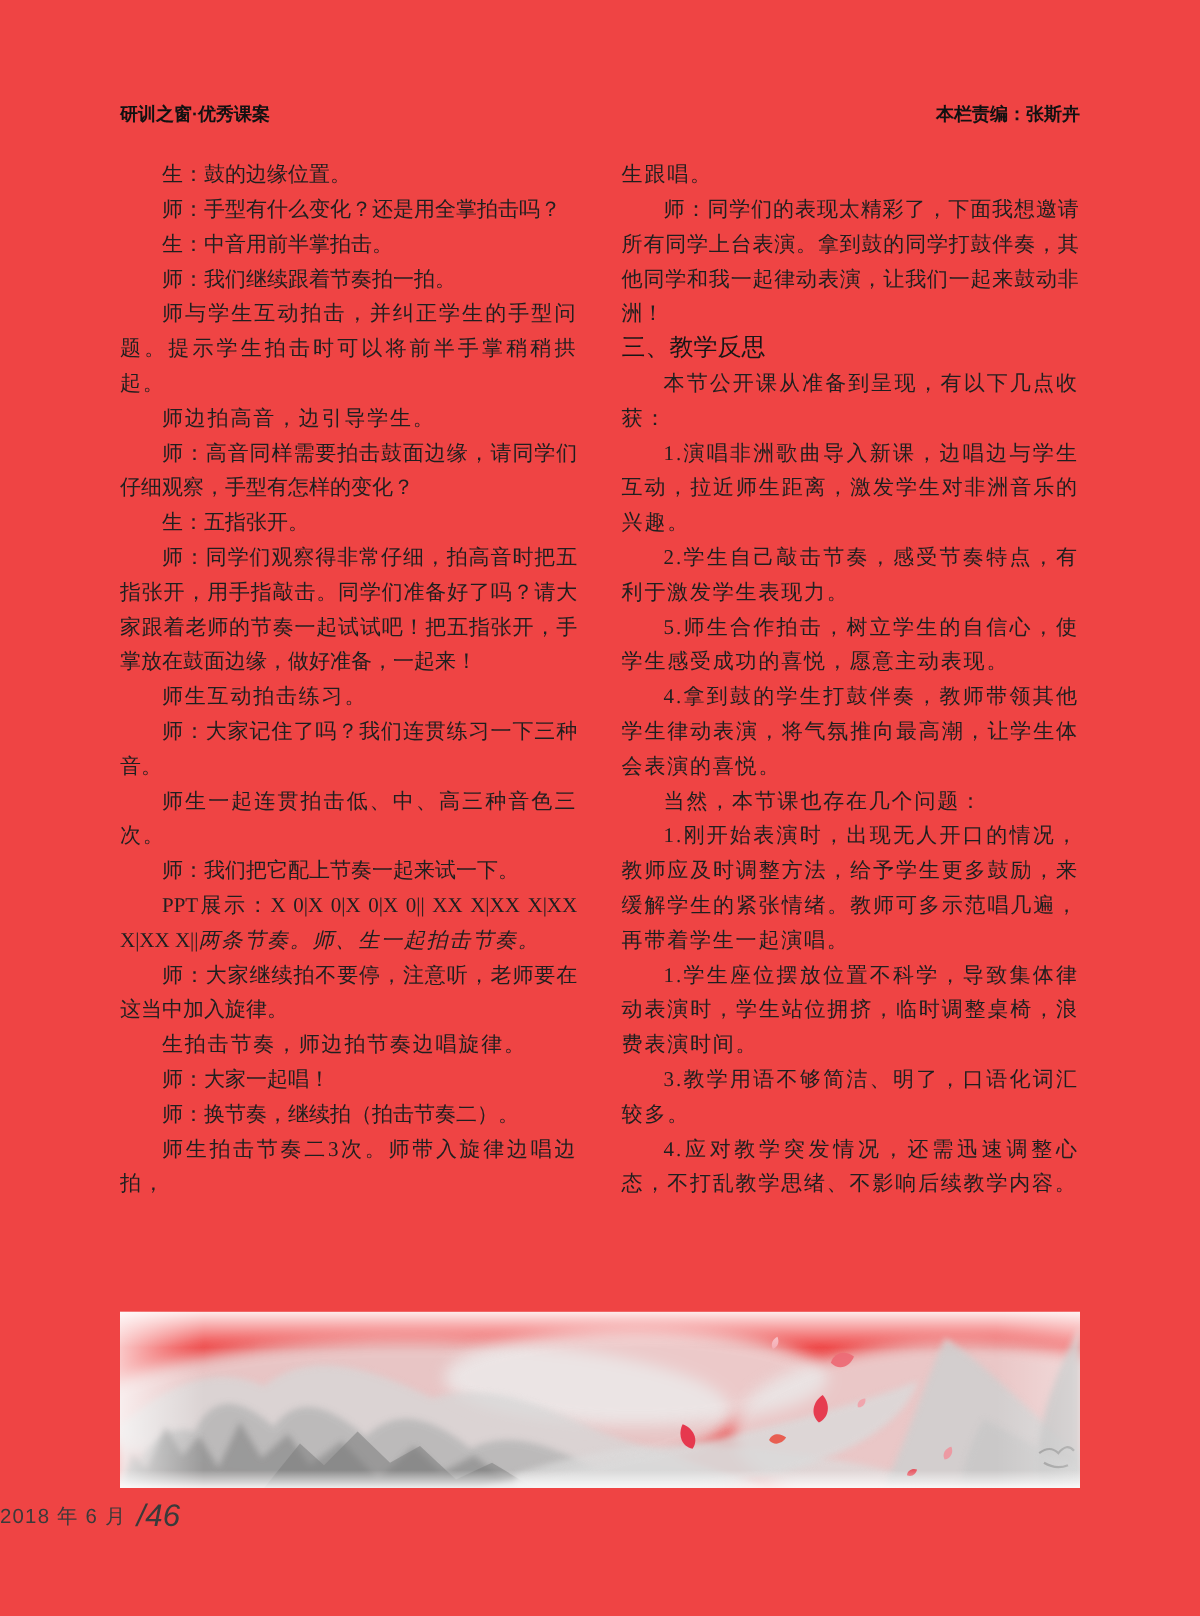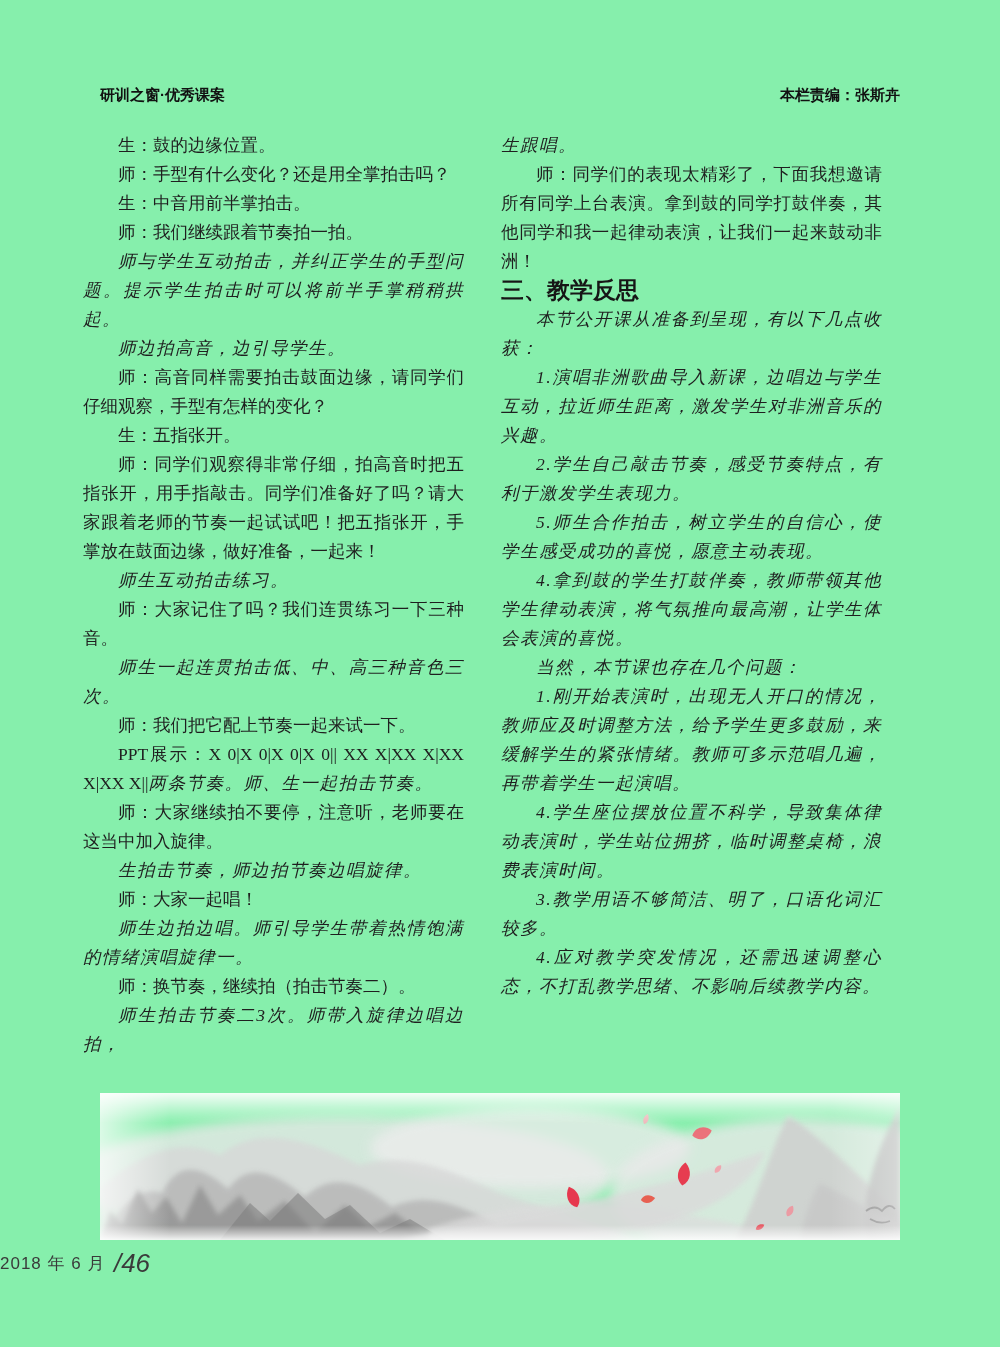--- a/index.html
+++ b/index.html
@@ -1,32 +1,32 @@
 <!DOCTYPE html>
 <html><head>
 <meta charset="utf-8">
 <style>
   html,body{margin:0;padding:0;background:#ffffff;}
-  .page{position:relative;width:1000px;height:1347px;background:#86efac;overflow:hidden;
+  .page{position:relative;width:1000px;height:1347px;background:#ef4444;overflow:hidden;
         font-family:"Liberation Serif","DejaVu Serif",serif;}
   
   .hdr{position:absolute;top:86px;left:100px;width:800px;display:flex;
        justify-content:space-between;align-items:baseline;
        font-family:"Liberation Sans","DejaVu Sans",sans-serif;
        font-weight:bold;font-size:15px;color:#111;}
   
-  .cols{position:absolute;top:131px;left:83px;width:800px;display:flex;gap:37px;}
+  .cols{position:absolute;top:131px;left:100px;width:800px;display:flex;gap:37px;}
   .col{width:381px;}
   .para{margin:0;font-size:17.5px;line-height:29px;color:#1f1f1f;
         text-indent:2em;text-align:justify;text-justify:inter-character;}
-  .action{font-style:italic;letter-spacing:1.5px;}
+  .action{letter-spacing:1.5px;}
   .action-inline{font-style:italic;letter-spacing:1.5px;}
   .cont{text-indent:0;}
-  .heading{font-family:"Liberation Sans","DejaVu Sans",sans-serif;font-weight:bold;
-           font-style:normal;letter-spacing:0;text-indent:0;font-size:23px;color:#161616;}
+  .heading{font-family:"Liberation Sans","DejaVu Sans",sans-serif;font-weight:normal;
+           font-style:normal;letter-spacing:0;text-indent:0;font-size:20px;color:#161616;}
   
   .artwork{position:absolute;top:1093px;left:100px;width:800px;height:147px;}
   
   .folio{position:absolute;top:1248px;left:0;width:1000px;text-align:left;color:#3a3a3a;
          font-family:"Liberation Sans","DejaVu Sans",sans-serif;}
   .folio .date{font-size:17px;letter-spacing:1px;vertical-align:middle;}
   .folio .pnum{font-size:26px;font-style:italic;vertical-align:middle;margin-left:4px;}
 </style>
 </head>
 <body>
@@ -51,37 +51,36 @@
       <p class="para dialog">生：五指张开。</p>
       <p class="para dialog">师：同学们观察得非常仔细，拍高音时把五指张开，用手指敲击。同学们准备好了吗？请大家跟着老师的节奏一起试试吧！把五指张开，手掌放在鼓面边缘，做好准备，一起来！</p>
       <p class="para action">师生互动拍击练习。</p>
       <p class="para dialog">师：大家记住了吗？我们连贯练习一下三种音。</p>
       <p class="para action">师生一起连贯拍击低、中、高三种音色三次。</p>
       <p class="para dialog">师：我们把它配上节奏一起来试一下。</p>
       <p class="para dialog"><span>PPT展示：X 0|X 0|X 0|X 0||  XX X|XX X|XX X|XX X||</span><span class="action-inline">两条节奏。师、生一起拍击节奏。</span></p>
       <p class="para dialog">师：大家继续拍不要停，注意听，老师要在这当中加入旋律。</p>
       <p class="para action">生拍击节奏，师边拍节奏边唱旋律。</p>
       <p class="para dialog">师：大家一起唱！</p>
-      <p class="para action">师生边拍边唱。师引导学生带着热情饱满的情绪演唱旋律一。</p>
       <p class="para dialog">师：换节奏，继续拍（拍击节奏二）。</p>
       <p class="para action">师生拍击节奏二3次。师带入旋律边唱边拍，</p>
     </div>
 
     <div class="col">
       <p class="para action cont">生跟唱。</p>
       <p class="para dialog">师：同学们的表现太精彩了，下面我想邀请所有同学上台表演。拿到鼓的同学打鼓伴奏，其他同学和我一起律动表演，让我们一起来鼓动非洲！</p>
       <p class="para heading">三、教学反思</p>
       <p class="para action">本节公开课从准备到呈现，有以下几点收获：</p>
       <p class="para action">1.演唱非洲歌曲导入新课，边唱边与学生互动，拉近师生距离，激发学生对非洲音乐的兴趣。</p>
       <p class="para action">2.学生自己敲击节奏，感受节奏特点，有利于激发学生表现力。</p>
       <p class="para action">5.师生合作拍击，树立学生的自信心，使学生感受成功的喜悦，愿意主动表现。</p>
       <p class="para action">4.拿到鼓的学生打鼓伴奏，教师带领其他学生律动表演，将气氛推向最高潮，让学生体会表演的喜悦。</p>
       <p class="para action">当然，本节课也存在几个问题：</p>
       <p class="para action">1.刚开始表演时，出现无人开口的情况，教师应及时调整方法，给予学生更多鼓励，来缓解学生的紧张情绪。教师可多示范唱几遍，再带着学生一起演唱。</p>
-      <p class="para action">4.学生座位摆放位置不科学，导致集体律动表演时，学生站位拥挤，临时调整桌椅，浪费表演时间。</p>
+      <p class="para action">1.学生座位摆放位置不科学，导致集体律动表演时，学生站位拥挤，临时调整桌椅，浪费表演时间。</p>
       <p class="para action">3.教学用语不够简洁、明了，口语化词汇较多。</p>
       <p class="para action">4.应对教学突发情况，还需迅速调整心态，不打乱教学思绪、不影响后续教学内容。</p>
     </div>
 
   </div>
 
   <div class="artwork">
     <svg width="800" height="147" viewBox="0 0 800 147" xmlns="http://www.w3.org/2000/svg">
       <defs>
         <filter id="soft" x="-20%" y="-20%" width="140%" height="140%">

